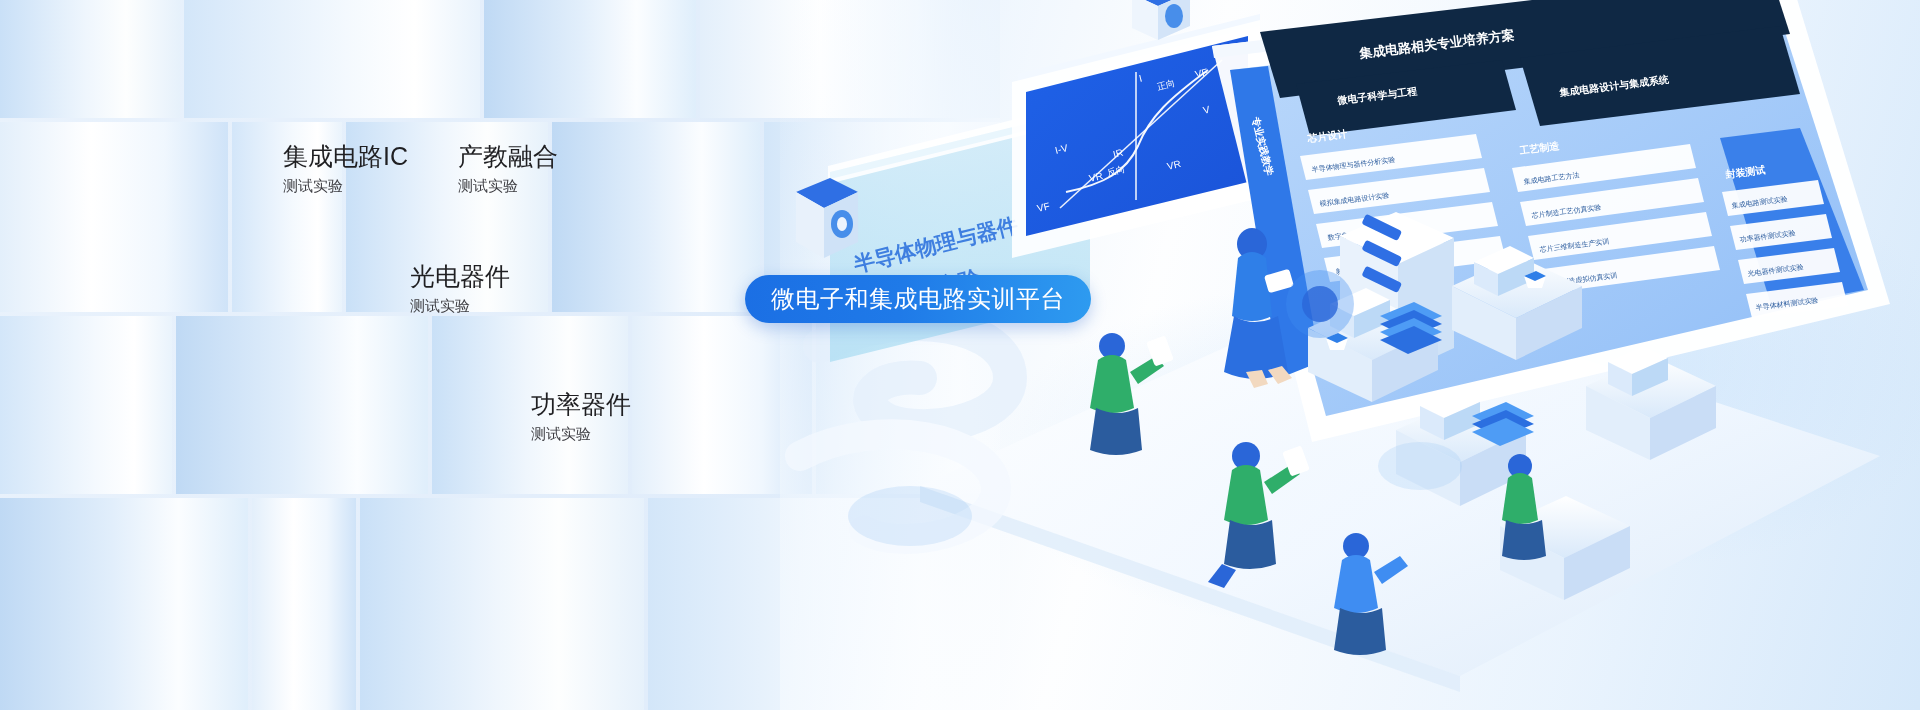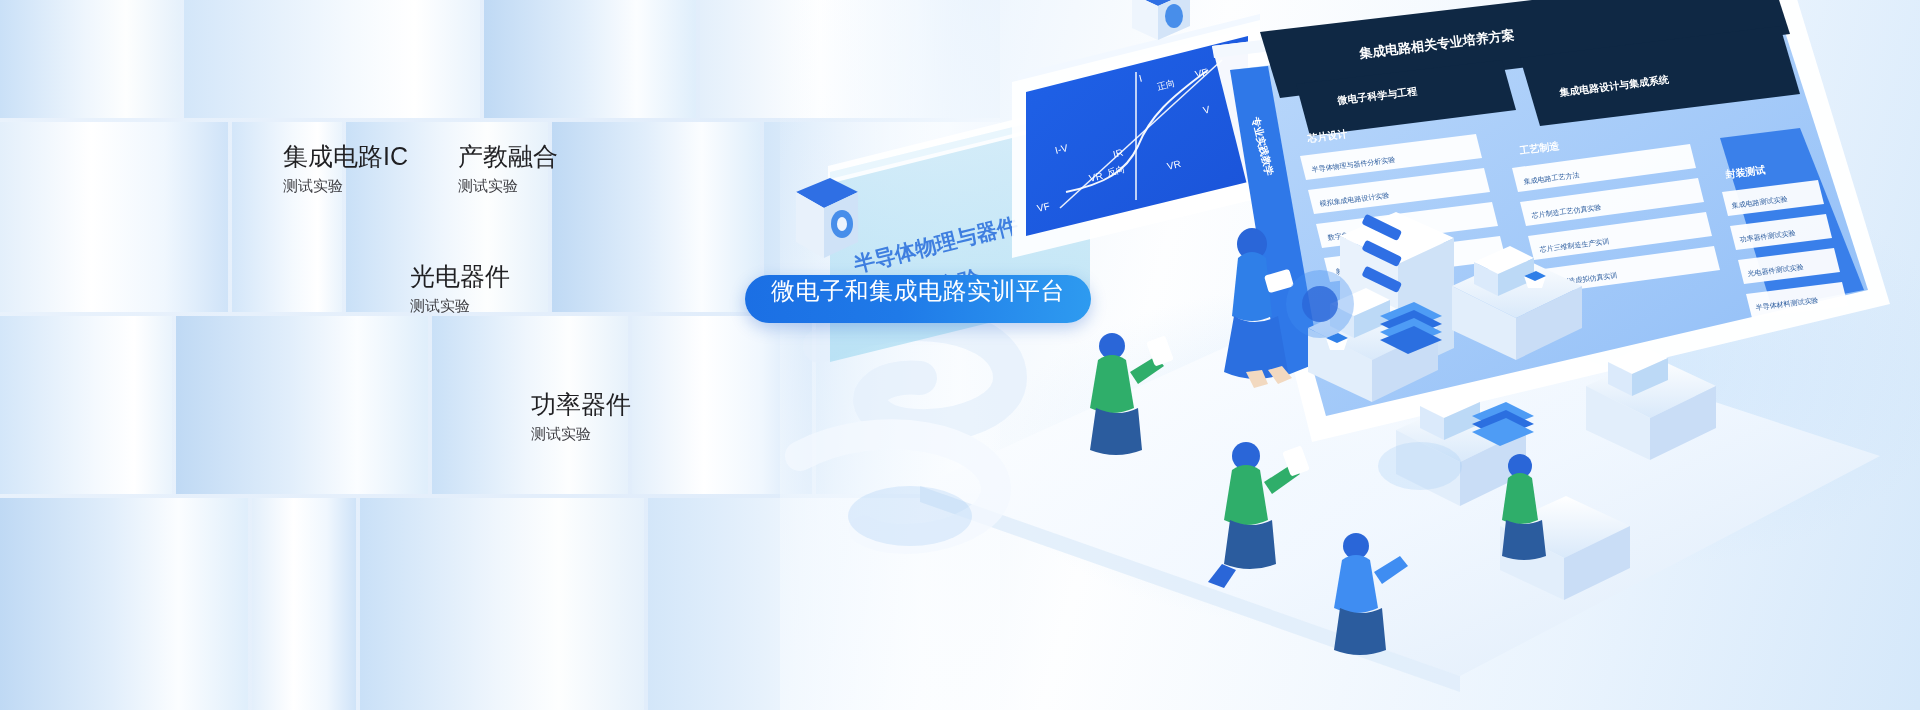--- a/index.html
+++ b/index.html
@@ -33,21 +33,21 @@
   .badge-lg span { position:absolute; left:0; right:0; top:50%; transform:translateY(-50%);
       text-align:center; color:#fff; font-size:31px; font-weight:bold; letter-spacing:1px; }
 
   
   .feat { position:absolute; }
   .feat .t1 { font-size:25px; color:#1f1f22; line-height:1.28; white-space:nowrap; }
   .feat .t2 { font-size:15px; color:#3d3d42; line-height:1.5; margin-top:3px; white-space:nowrap; }
 
   
   .pill { position:absolute; left:745px; top:275px; height:48px; padding:0 26px;
-      display:flex; border-radius:24px; white-space:nowrap;
+      display:flex; align-items:center; border-radius:24px; white-space:nowrap;
       background:linear-gradient(95deg,#1b6fe4 0%,#1f7ae8 45%,#2e9bf0 100%);
       box-shadow:0 5px 16px rgba(27,90,200,.28); z-index:40; }
   .pill span { color:#fff; font-size:24px; letter-spacing:.5px; }
 
   
   .illus { position:absolute; left:760px; top:-14px; width:1170px; height:724px; z-index:10; }
   .illus svg { width:100%; height:100%; display:block; }
   .iso-label { fill:#3f7fe0; font-family:"Liberation Sans",sans-serif; font-weight:bold; }
   .tiny { font-family:"Liberation Sans",sans-serif; }
 </style>

